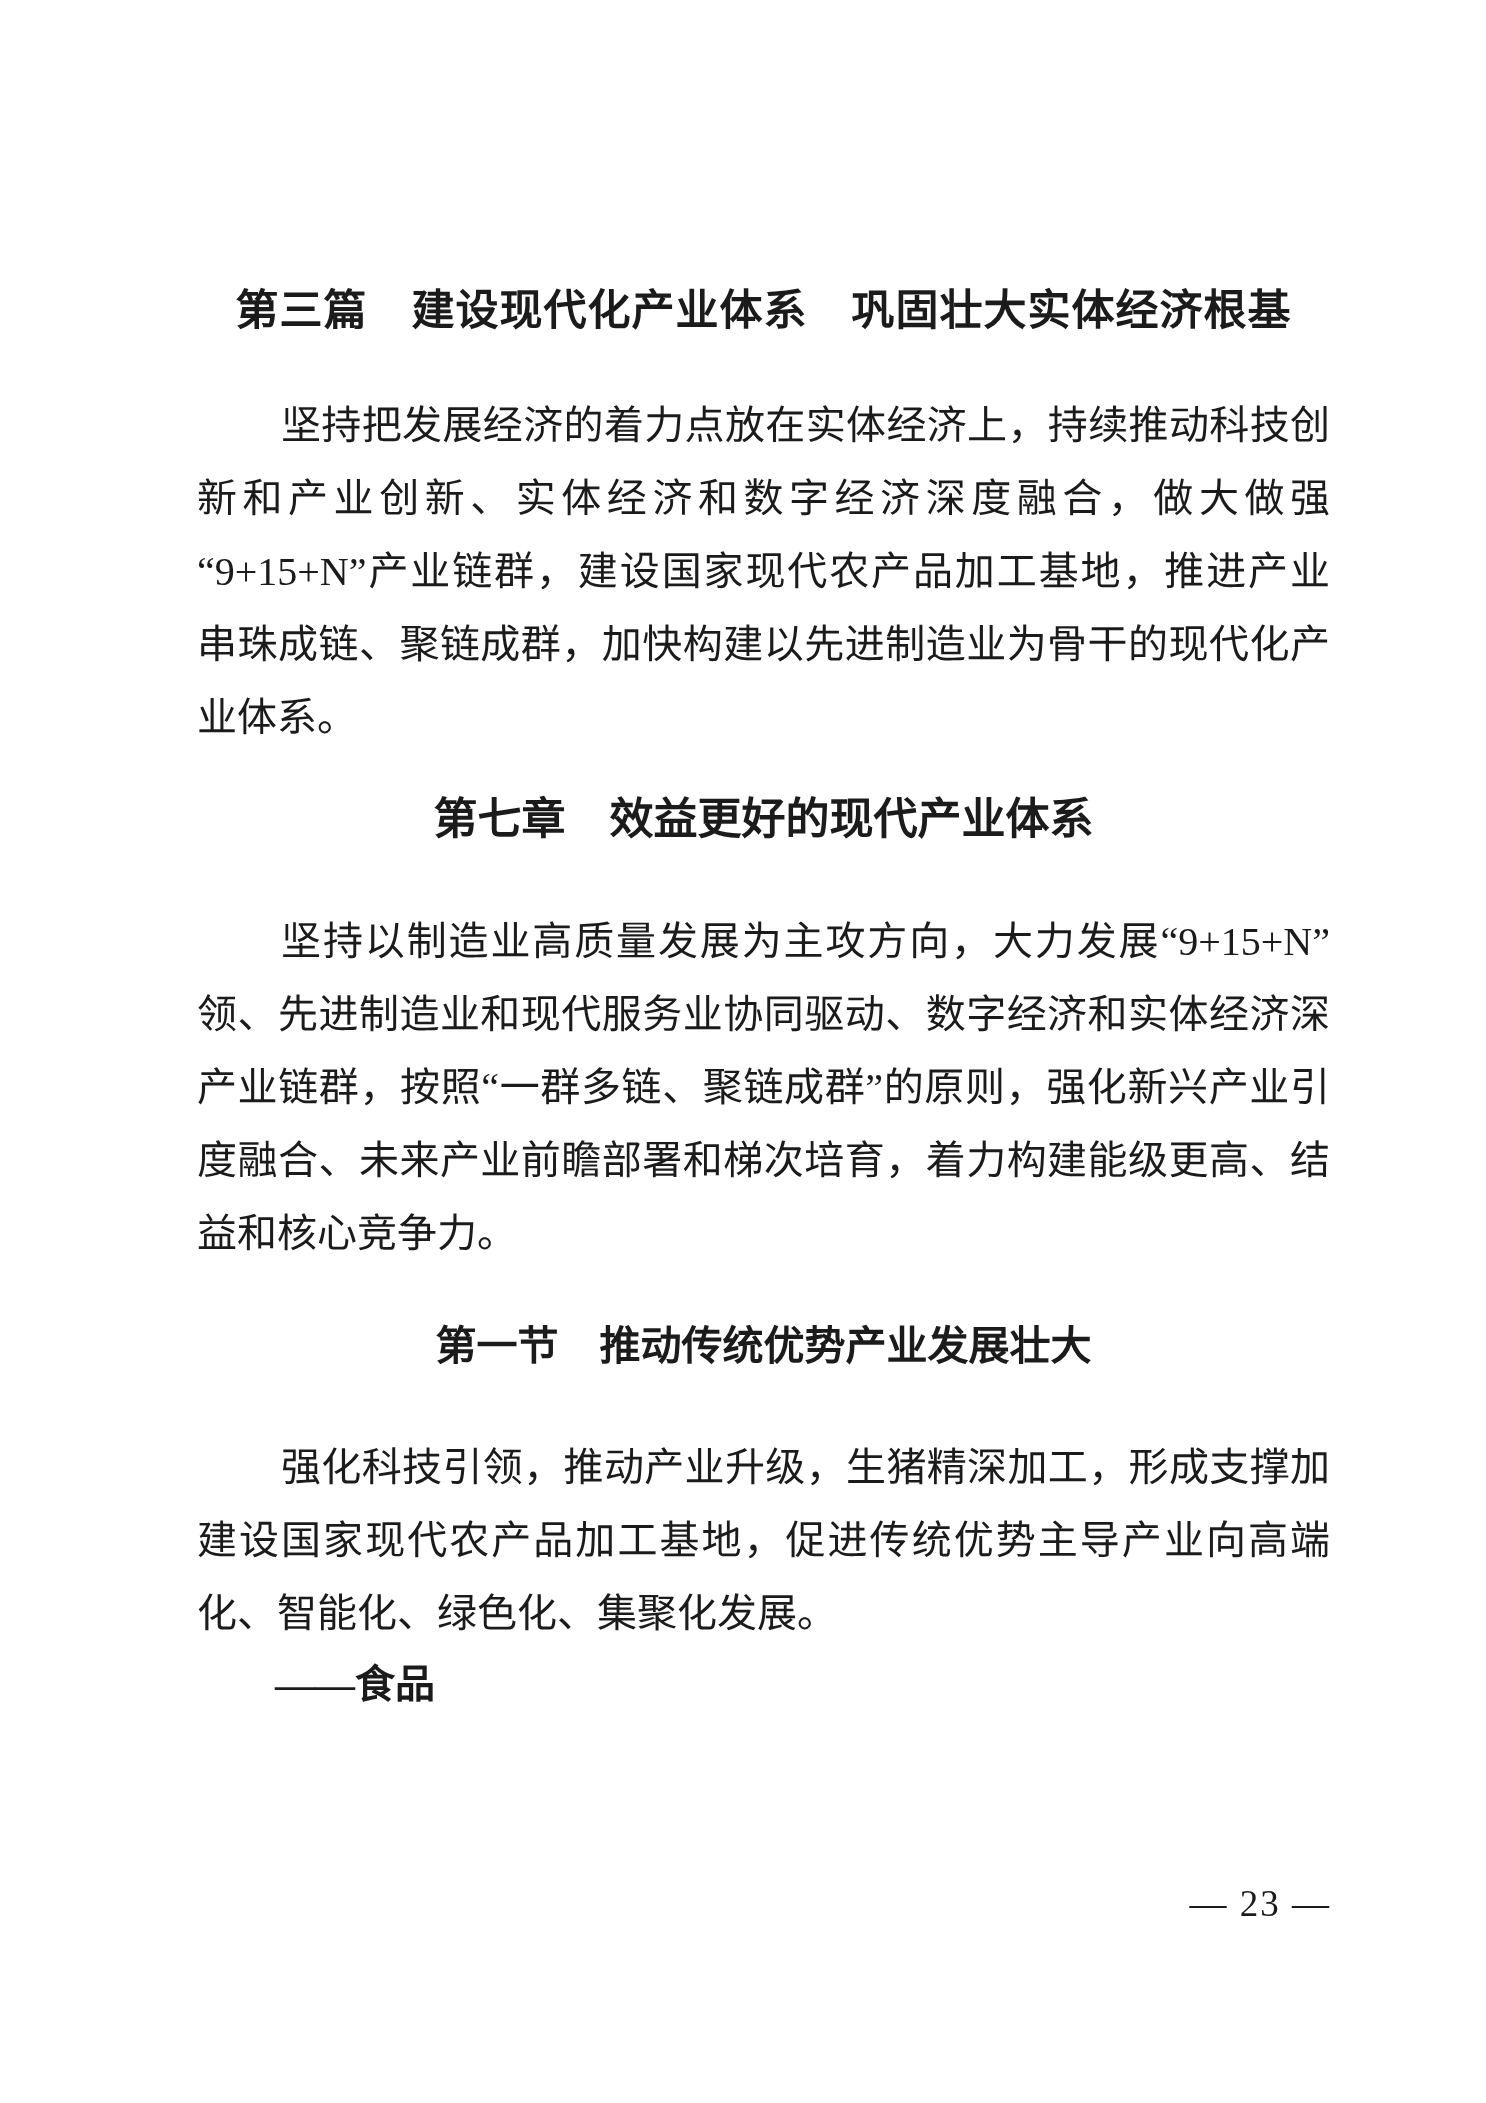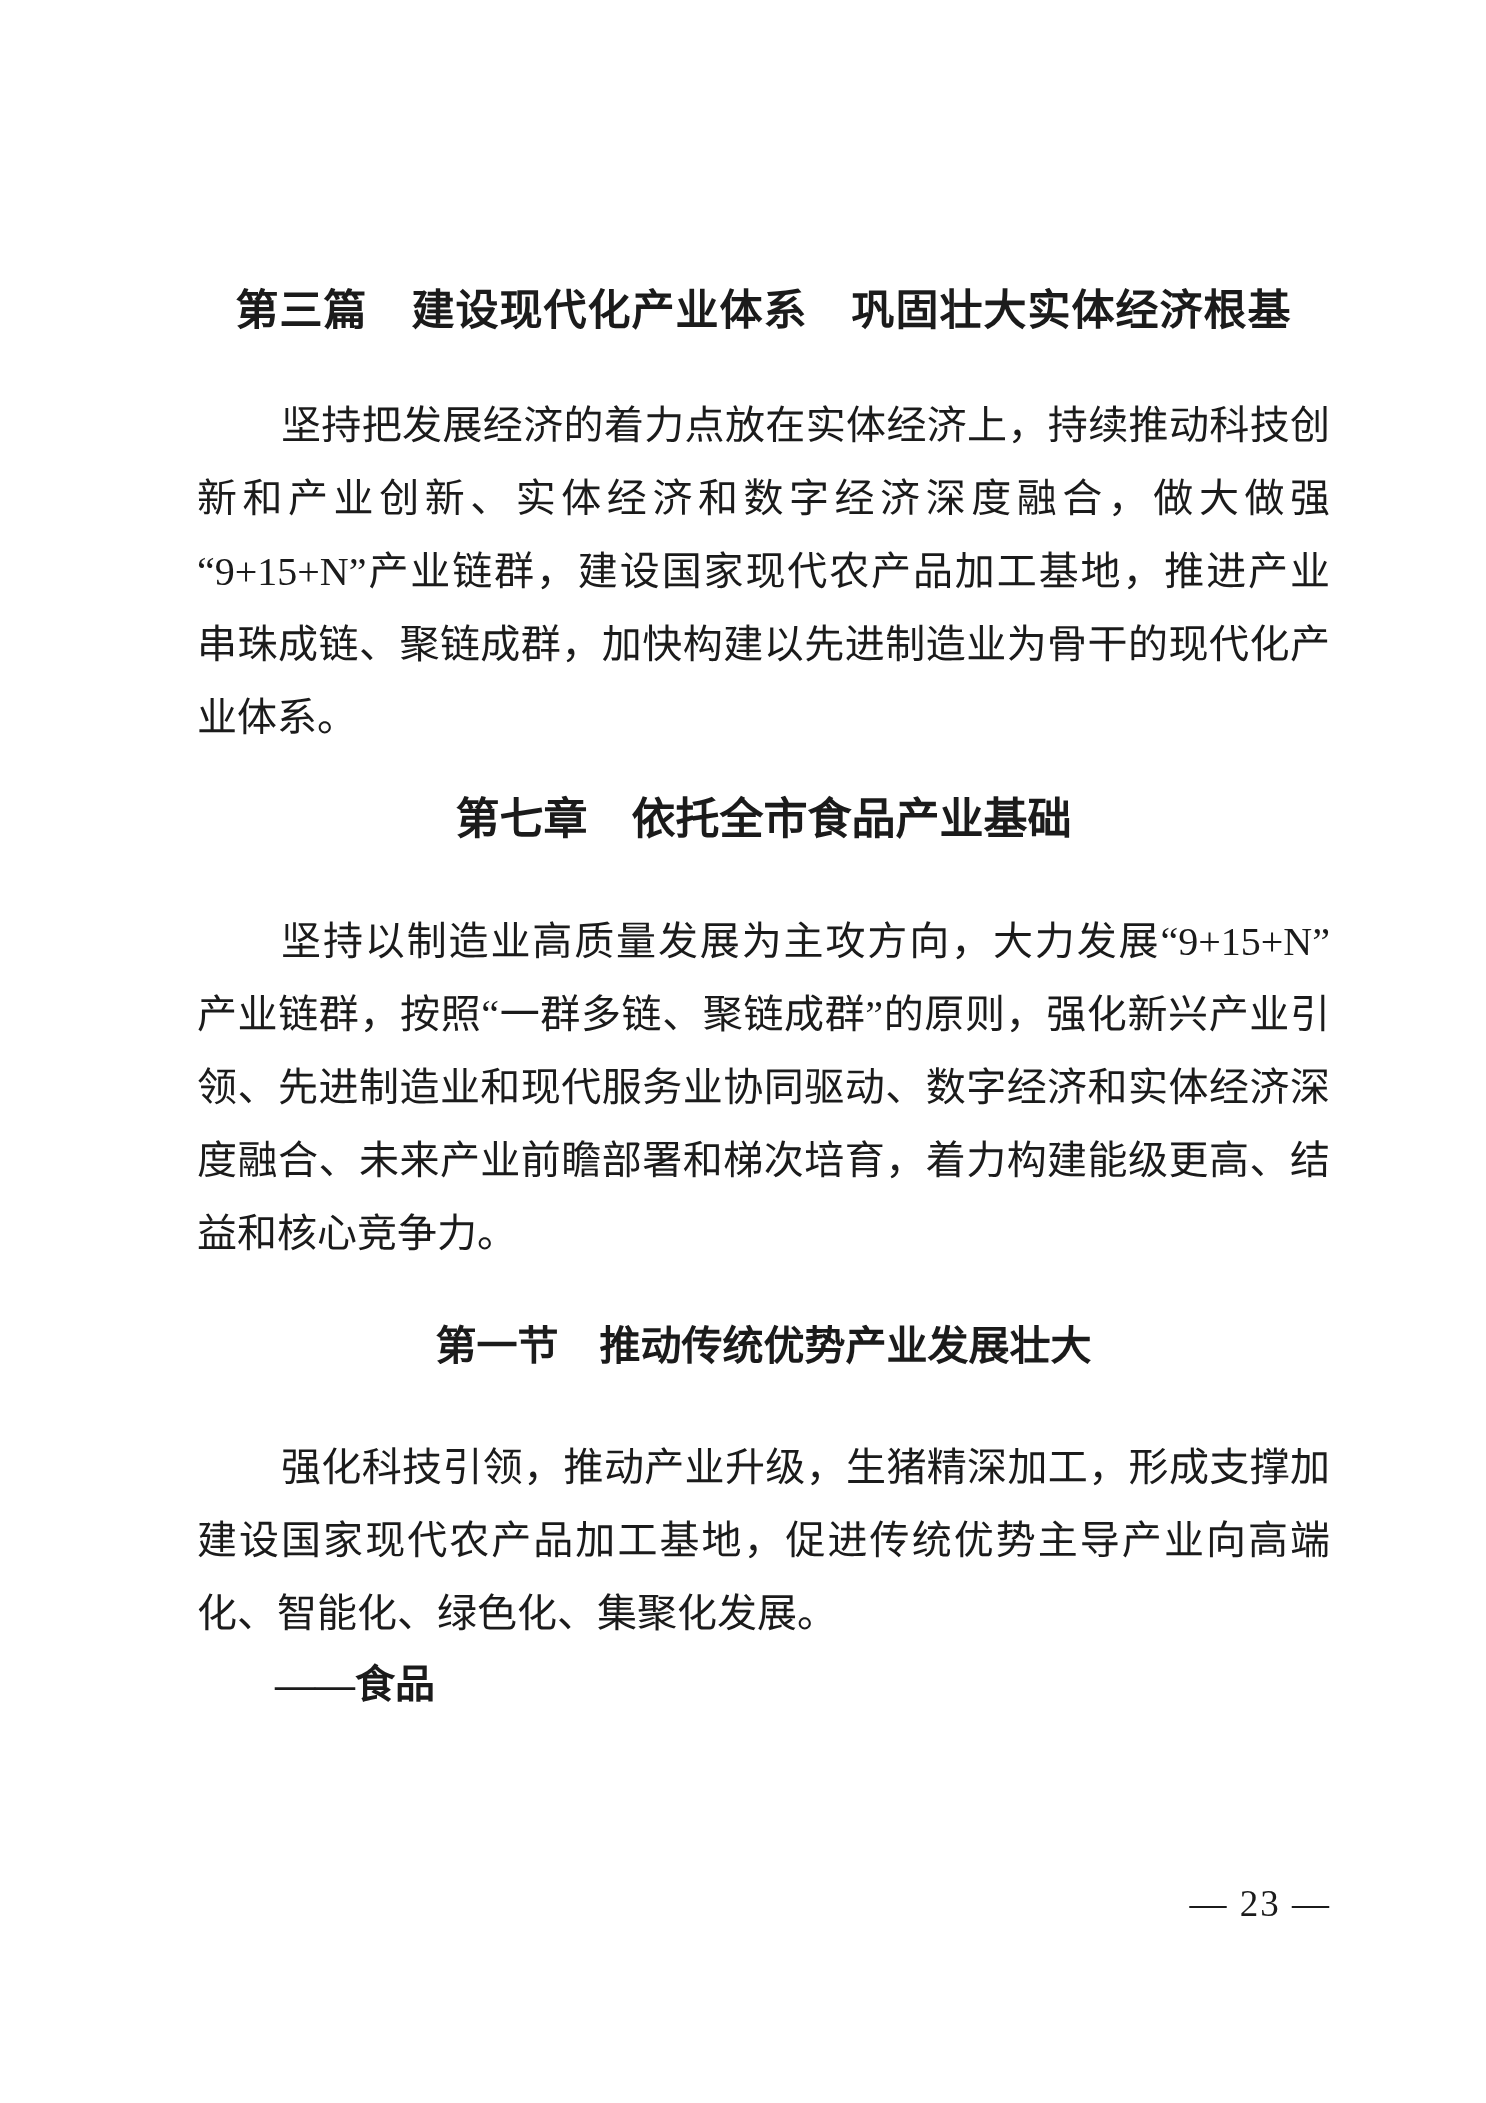--- a/index.html
+++ b/index.html
@@ -98,26 +98,26 @@
   <h1 class="doc-title">第三篇　建设现代化产业体系　巩固壮大实体经济根基</h1>
 
   <section class="para para-1">
     <div class="line first">坚持把发展经济的着力点放在实体经济上，持续推动科技创</div>
     <div class="line">新和产业创新、实体经济和数字经济深度融合，做大做强</div>
     <div class="line">“9+15+N”产业链群，建设国家现代农产品加工基地，推进产业</div>
     <div class="line">串珠成链、聚链成群，加快构建以先进制造业为骨干的现代化产</div>
     <div class="line last">业体系。</div>
   </section>
 
-  <h2 class="chapter-title">第七章　依托全市食品产业基础</h2>
+  <h2 class="chapter-title">第七章　效益更好的现代产业体系</h2>
 
   <section class="para para-2">
     <div class="line first">坚持以制造业高质量发展为主攻方向，大力发展“9+15+N”</div>
+    <div class="line">领、先进制造业和现代服务业协同驱动、数字经济和实体经济深</div>
     <div class="line">产业链群，按照“一群多链、聚链成群”的原则，强化新兴产业引</div>
-    <div class="line">领、先进制造业和现代服务业协同驱动、数字经济和实体经济深</div>
     <div class="line">度融合、未来产业前瞻部署和梯次培育，着力构建能级更高、结</div>
     <div class="line last">益和核心竞争力。</div>
   </section>
 
   <h3 class="section-title">第一节　推动传统优势产业发展壮大</h3>
 
   <section class="para para-3">
     <div class="line first">强化科技引领，推动产业升级，生猪精深加工，形成支撑加</div>
     <div class="line">建设国家现代农产品加工基地，促进传统优势主导产业向高端</div>
     <div class="line last">化、智能化、绿色化、集聚化发展。</div>

